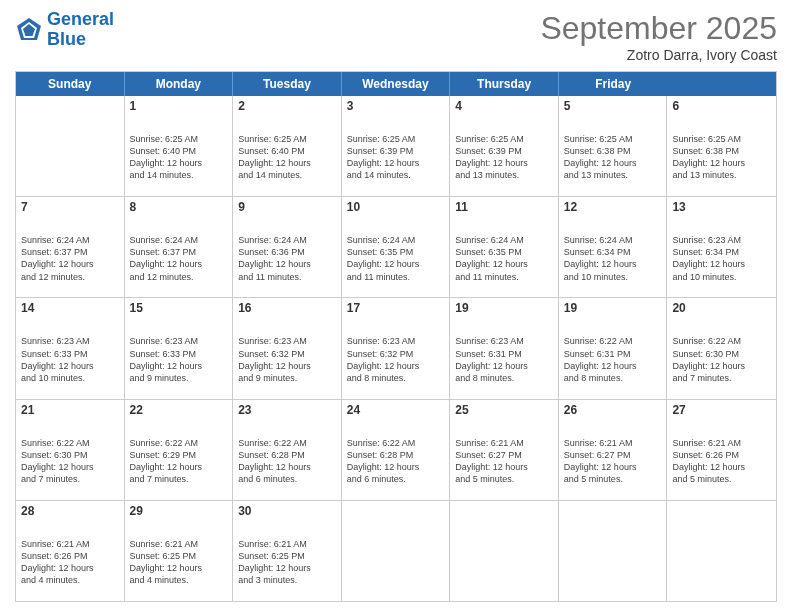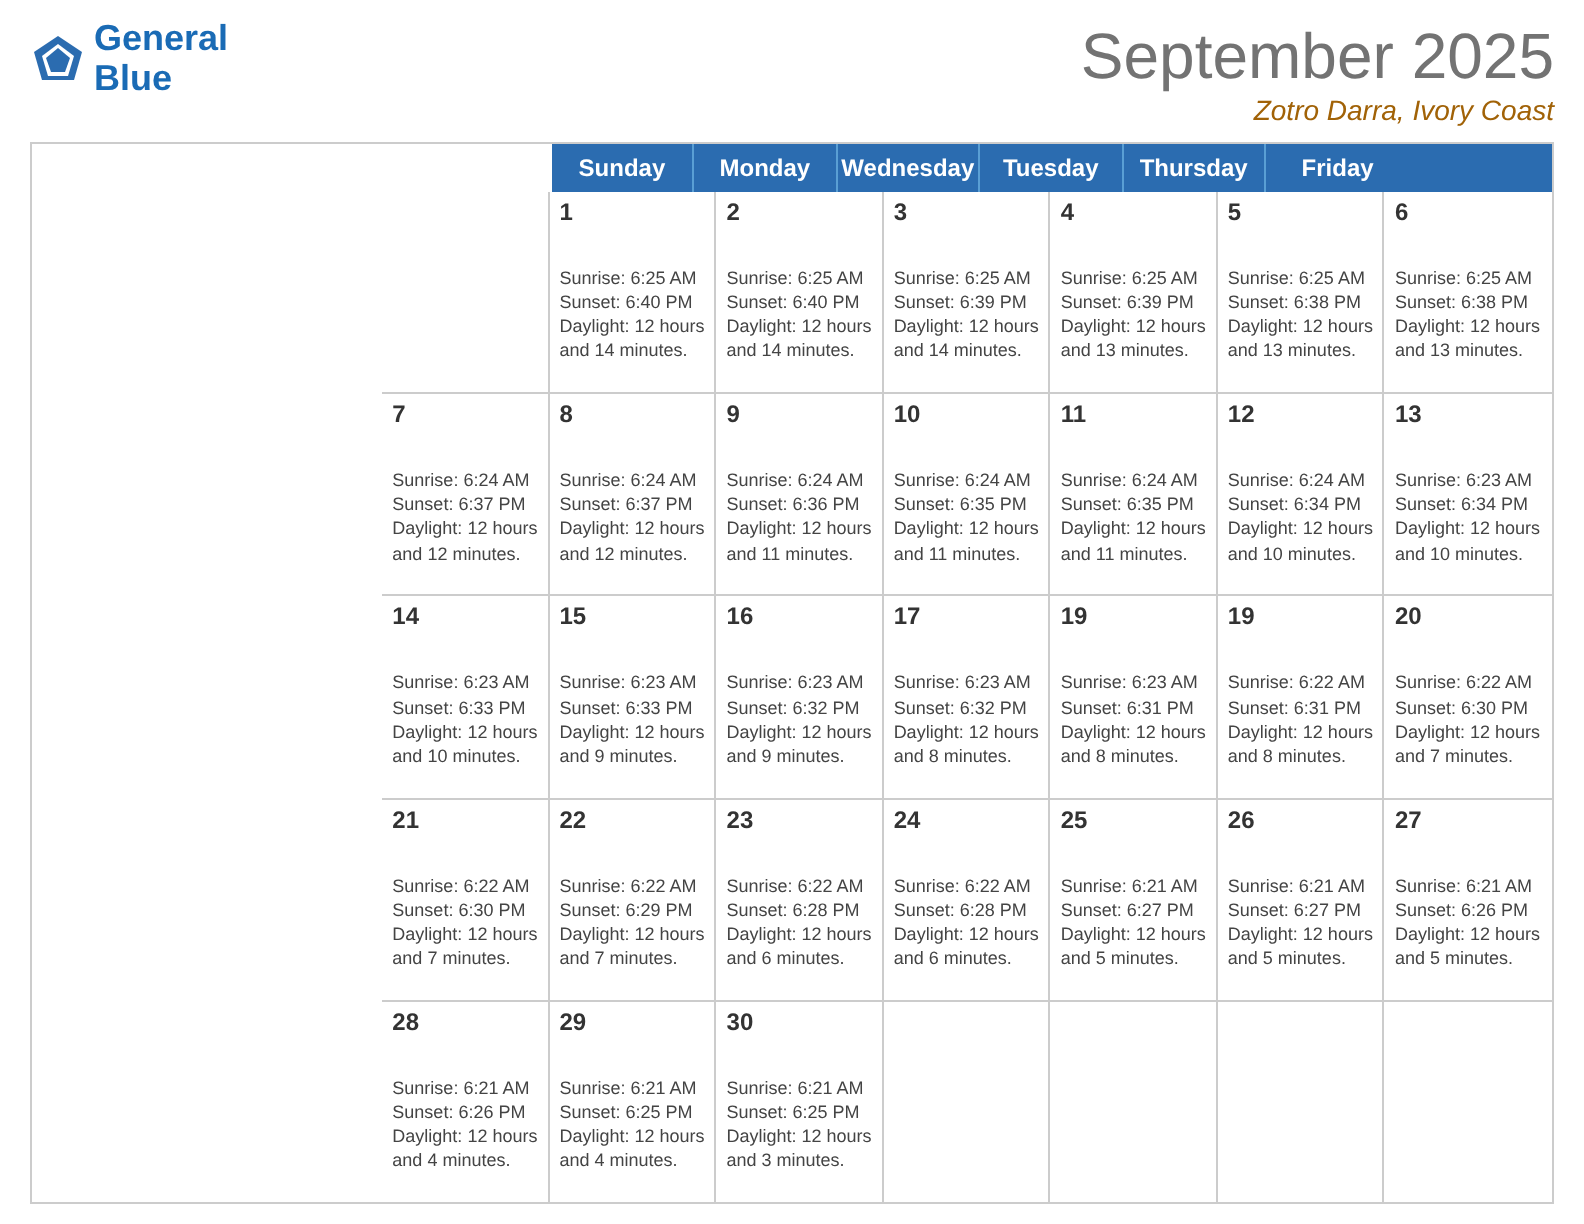--- a/index.html
+++ b/index.html
@@ -44,29 +44,27 @@
     .title-block {
       text-align: right;
     }
     .month-title {
       font-size: 32px;
       font-weight: normal;
       color: #737373;
     }
     .subtitle {
       font-size: 14px;
-      color: #a16207;
-      font-style: italic;
+      color: #404040;
     }
     .calendar {
       flex: 1;
       display: flex;
       flex-direction: column;
       border: 1px solid #ccc;
-      align-items: flex-end;
     }
     .cal-header {
       display: grid;
       grid-template-columns: repeat(7, 1fr);
       background: #2b6cb0;
     }
     .cal-header-cell {
       color: #fff;
       font-size: 12px;
       font-weight: bold;
@@ -128,22 +126,22 @@
     <div class="title-block">
       <div class="month-title">September 2025</div>
       <div class="subtitle">Zotro Darra, Ivory Coast</div>
     </div>
   </div>
 
   <div class="calendar">
     <div class="cal-header" id="cal-header">
         <div class="cal-header-cell">Sunday</div>
         <div class="cal-header-cell">Monday</div>
+        <div class="cal-header-cell">Tuesday</div>
         <div class="cal-header-cell">Wednesday</div>
-        <div class="cal-header-cell">Tuesday</div>
         <div class="cal-header-cell">Thursday</div>
         <div class="cal-header-cell">Friday</div>
       </div>
     <div class="cal-body" id="cal-body">
         <div class="cal-row">
           <div class="cal-cell empty"></div>
           <div class="cal-cell">
             <div class="day-num">1</div>
             <div class="day-info" style="white-space: pre-line;">Sunrise: 6:25 AM
 Sunset: 6:40 PM

